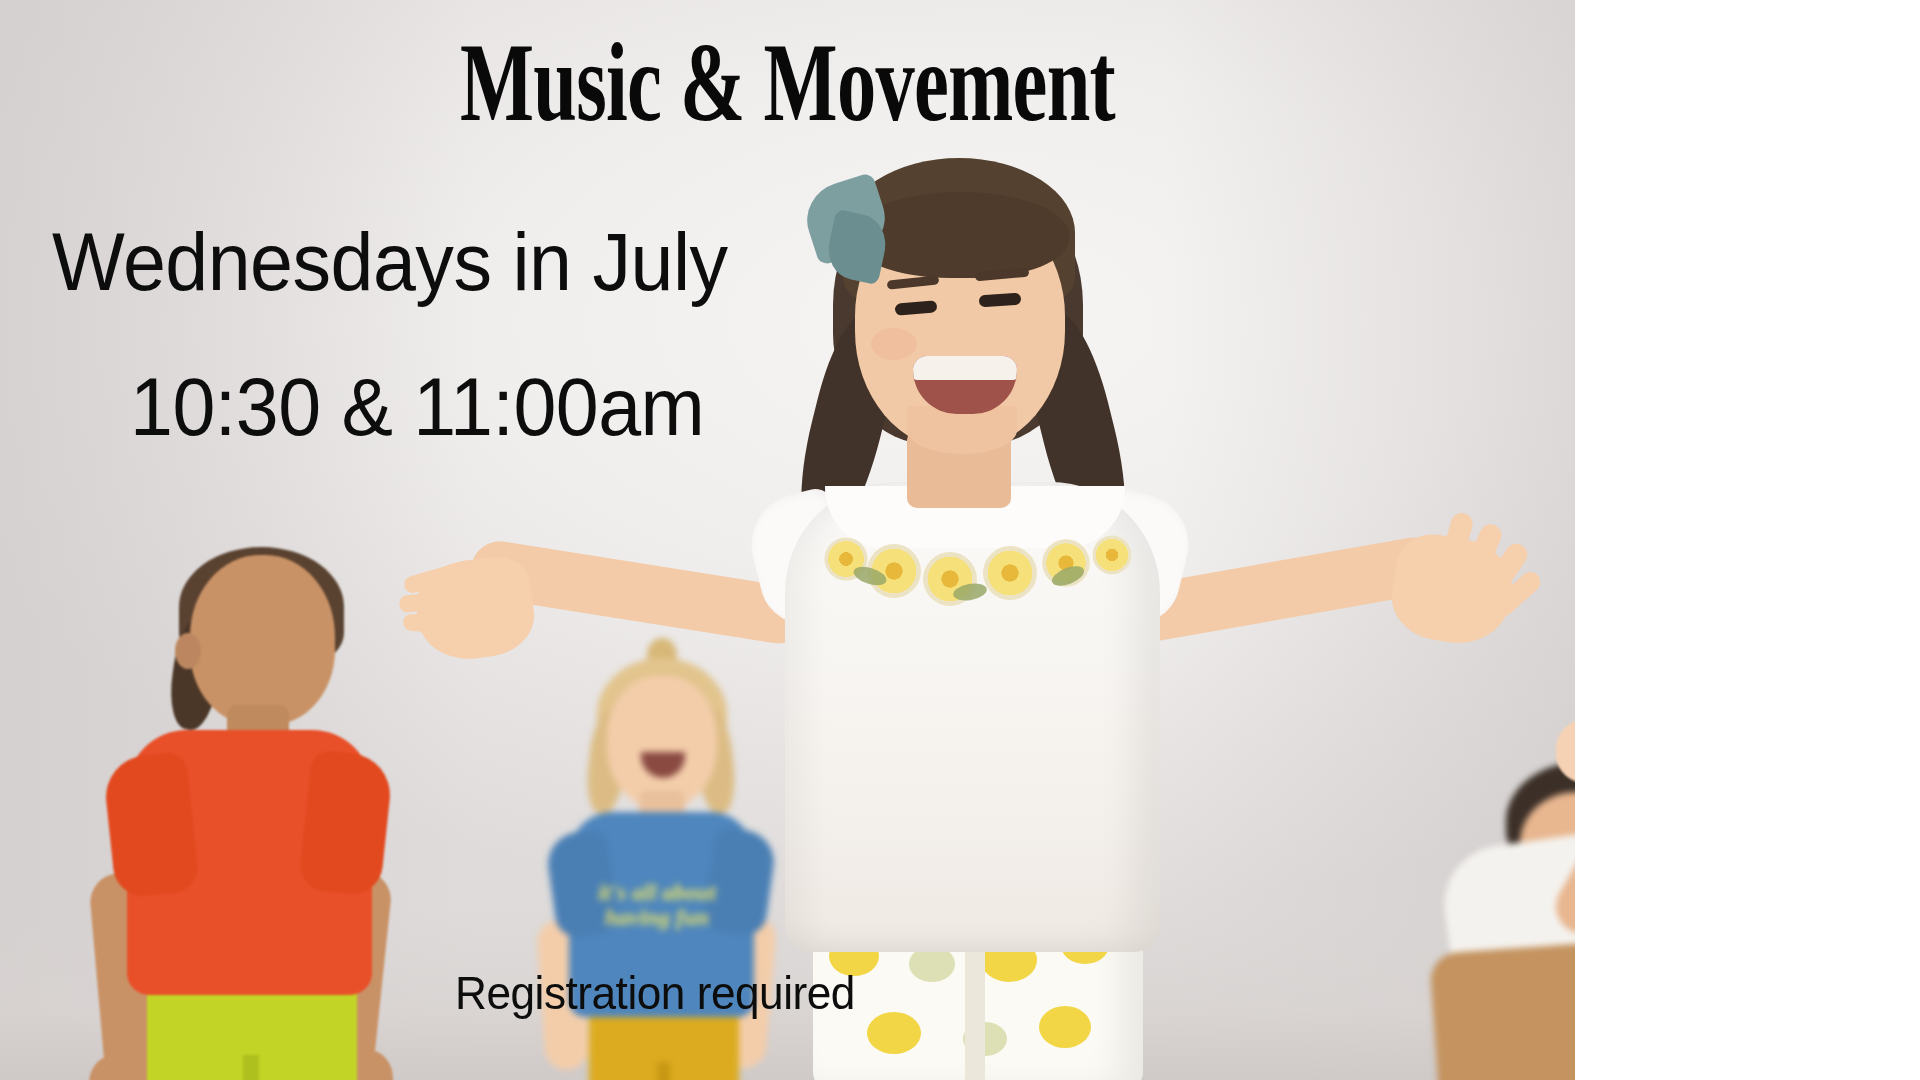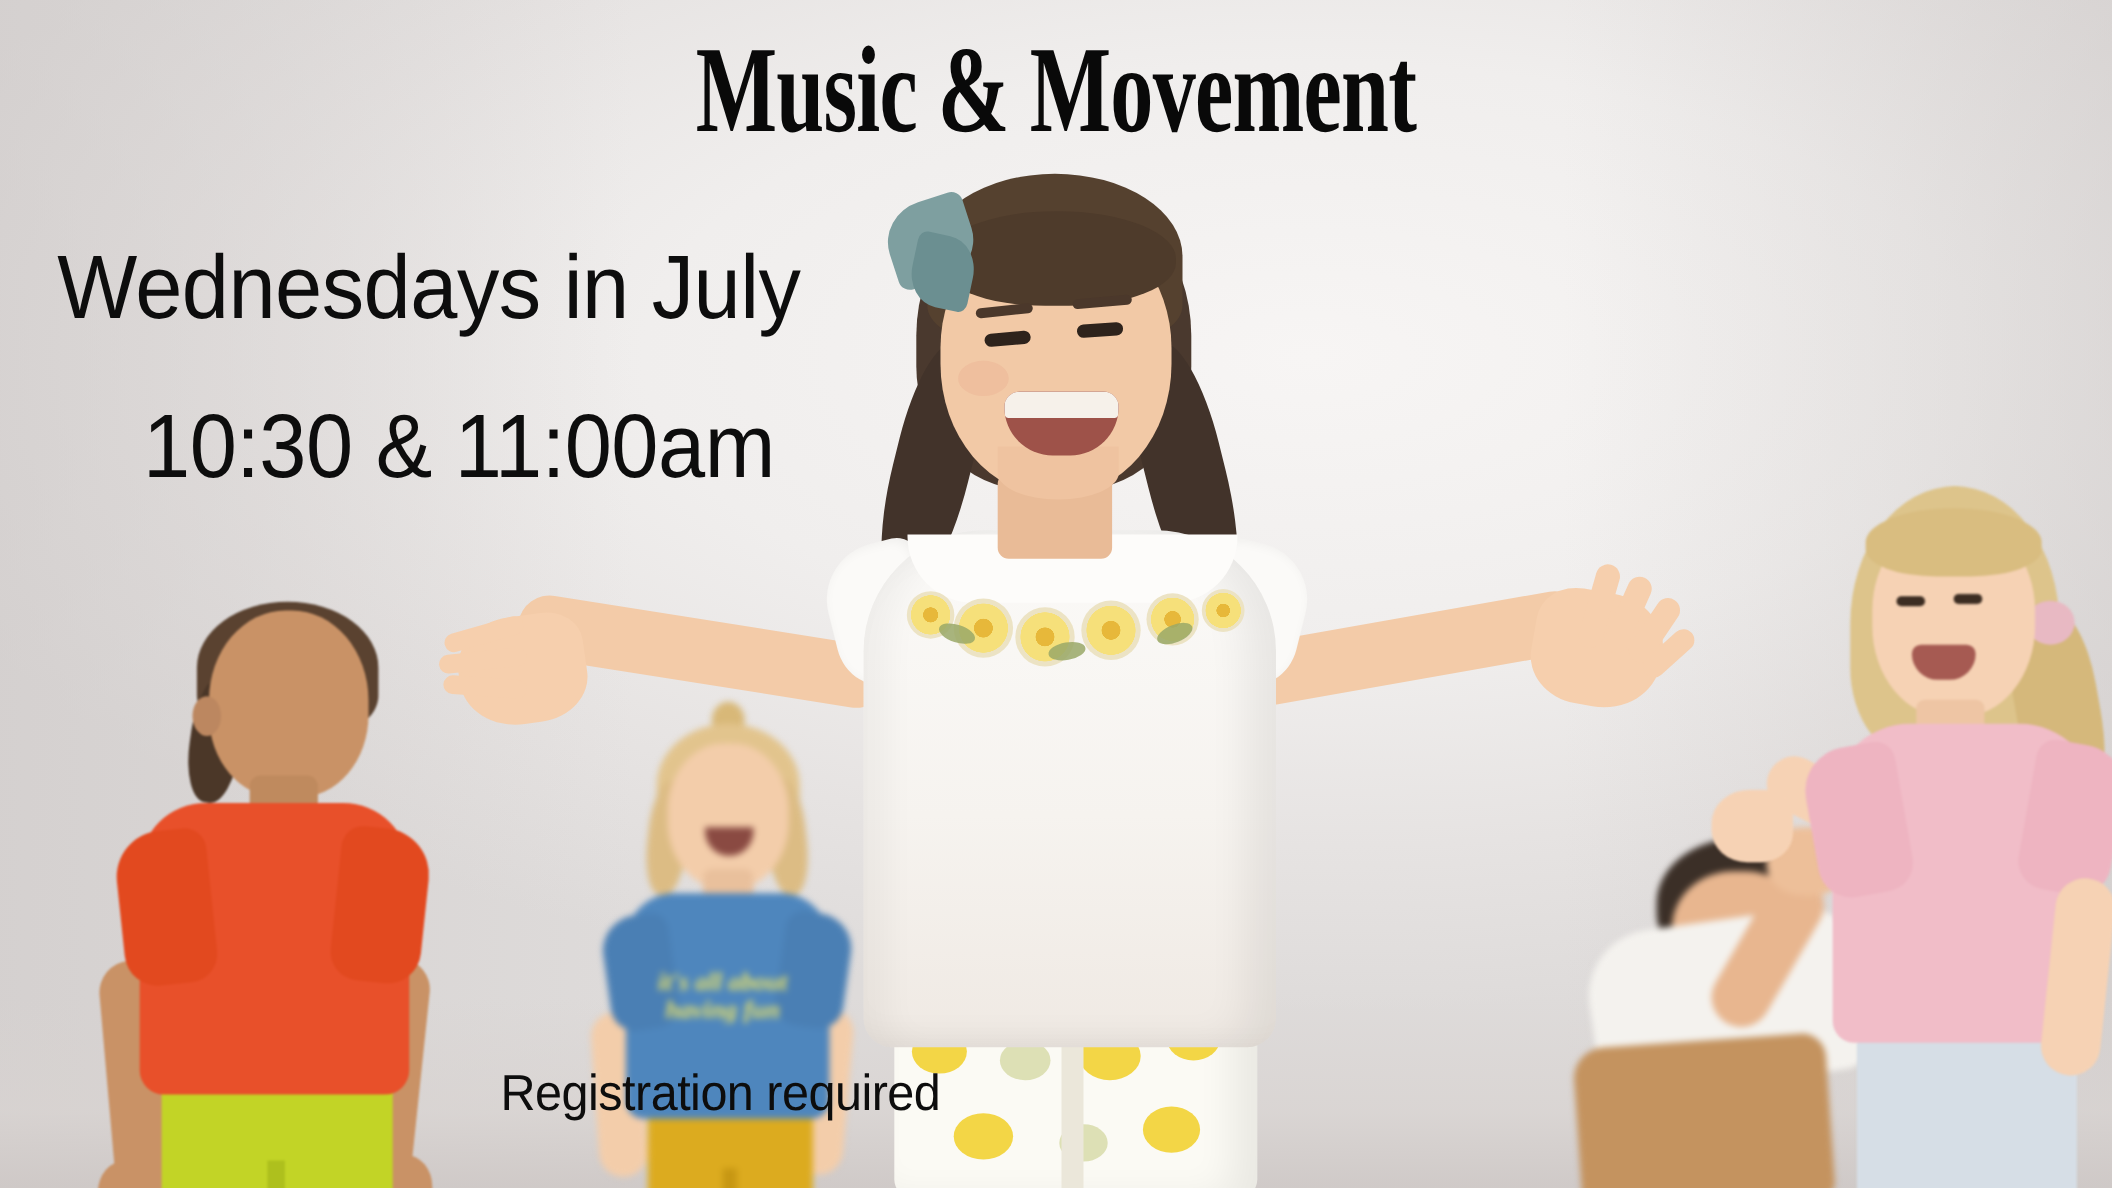--- a/index.html
+++ b/index.html
@@ -1,21 +1,21 @@
 <!DOCTYPE html>
 <html><head>
 <meta charset="utf-8">
 <title>Music &amp; Movement</title>
 <style>
   html,body{margin:0;padding:0;background:#ffffff;}
   body{font-family:"Liberation Sans",sans-serif;}
 
   #poster{
     position:relative;
-    width:1920px;
+    width:1575px;
     height:1080px;
     overflow:hidden;
     background:#0369a1;
   }
 
   
   .photo{
     position:absolute;
     inset:0;
     background:

